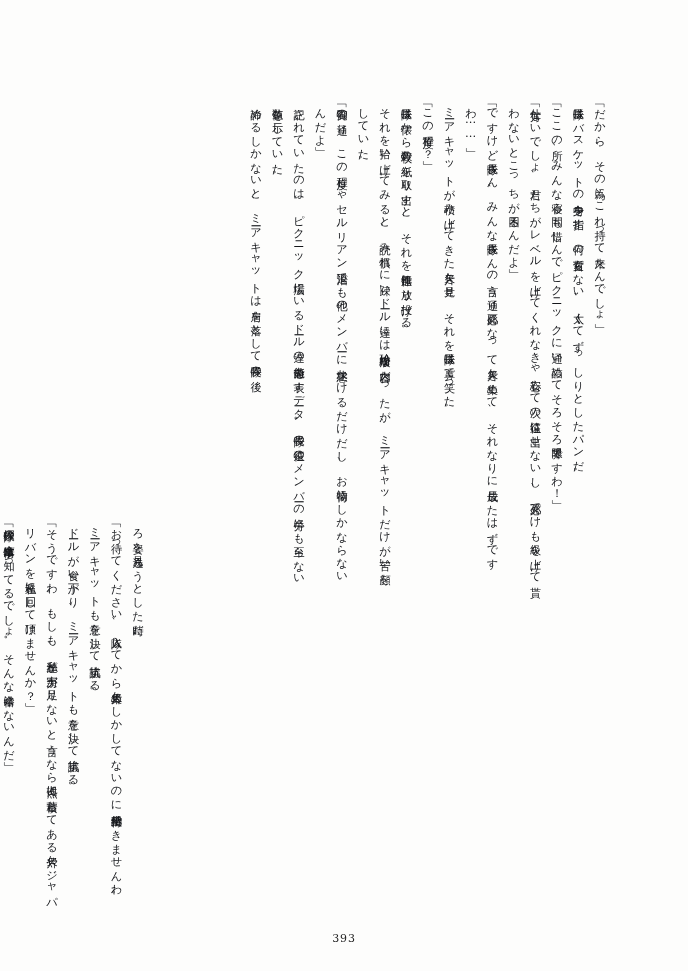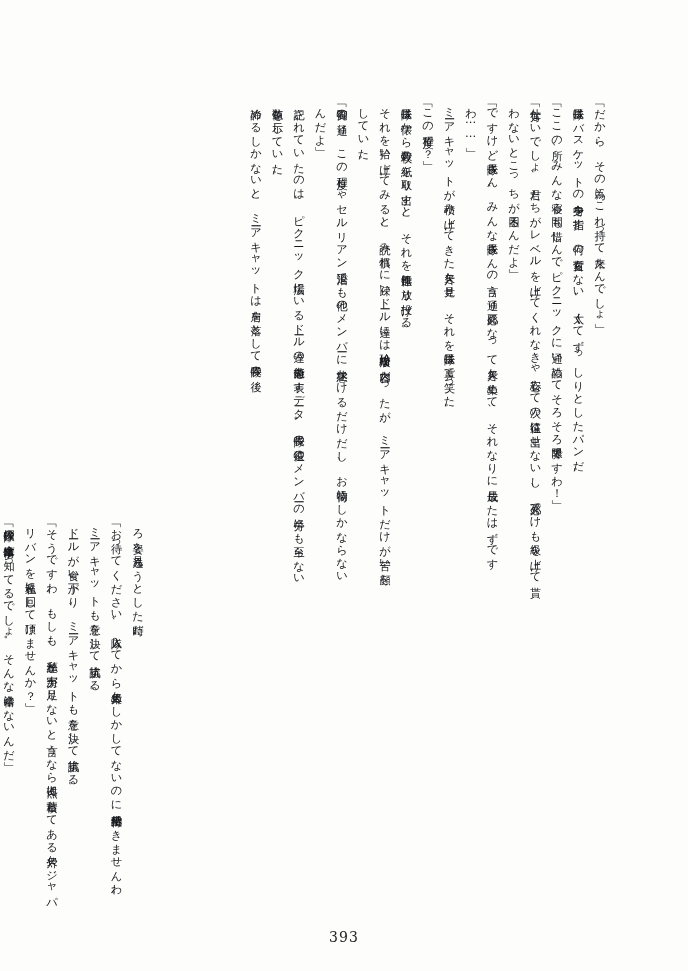--- a/index.html
+++ b/index.html
@@ -52,21 +52,21 @@
     right: 540px;
     height: 390px;
     max-height: 390px;
   }
   .page-number {
     position: absolute;
     left: 0;
     right: 0;
     bottom: 26px;
     text-align: center;
-    font-size: 14px;
+    font-size: 11px;
     color: #222;
     font-family: "DejaVu Serif", "Liberation Serif", serif;
     letter-spacing: 0.08em;
   }
 </style>
 </head>
 <body>
 
 <div class="page">
   <div class="vcolumns">

